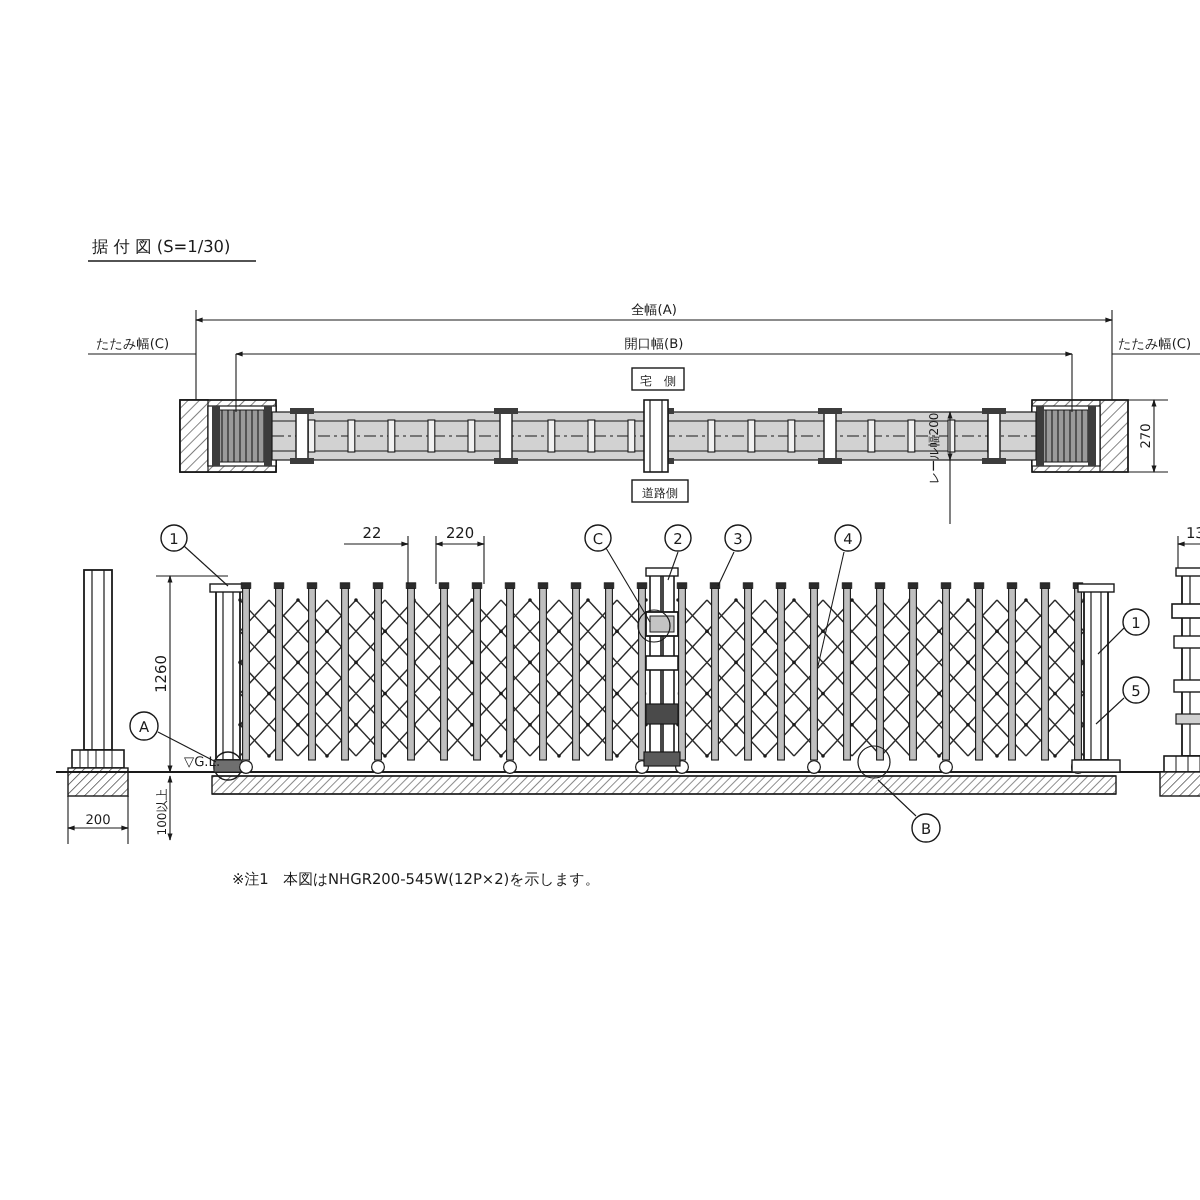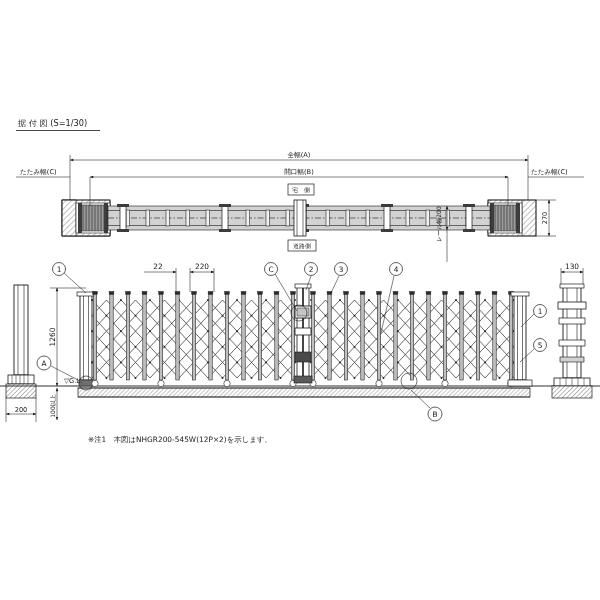--- a/index.html
+++ b/index.html
@@ -3,21 +3,21 @@
 <meta charset="utf-8">
 <style>
   html,body{margin:0;padding:0;background:#ffffff;}
   body{
     width:600px;height:600px;
     font-family:"DejaVu Sans","Liberation Sans",sans-serif;
     color:#1a1a1a;
     overflow:hidden;
     position:relative;
   }
-  #sheet{position:absolute;left:0;top:0;width:532px;height:600px;background:#fff;}
+  #sheet{position:absolute;left:0;top:0;width:532px;height:600px;background:#fff;padding-left:28px;}
   svg{display:block;}
   .ln{stroke:#1a1a1a;fill:none;}
   .thin{stroke-width:.6;}
   .med{stroke-width:.9;}
   .dim{stroke:#1a1a1a;stroke-width:.55;fill:none;}
   .txt{font-family:"DejaVu Sans","Liberation Sans",sans-serif;fill:#1a1a1a;}
   .t7{font-size:7.4px;}
   .t65{font-size:6.6px;}
   .t6{font-size:6px;}
   .t8{font-size:8.2px;}

